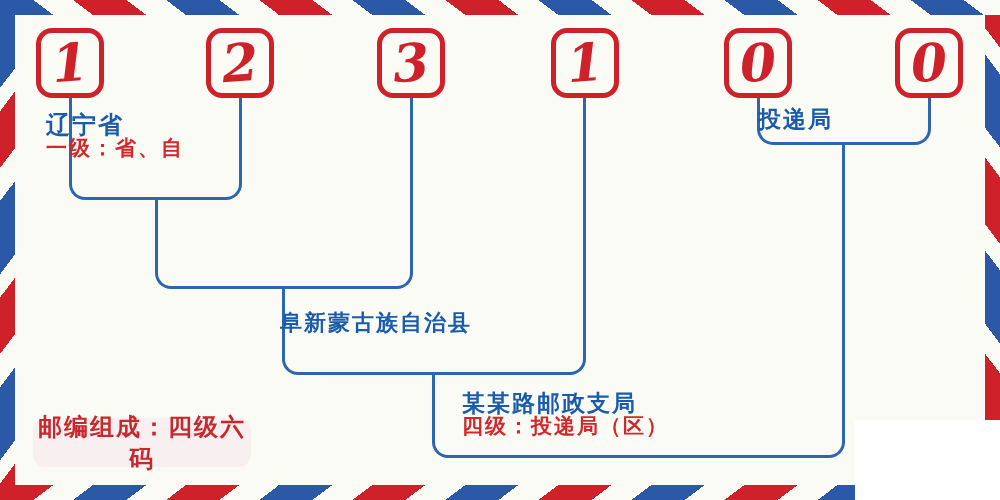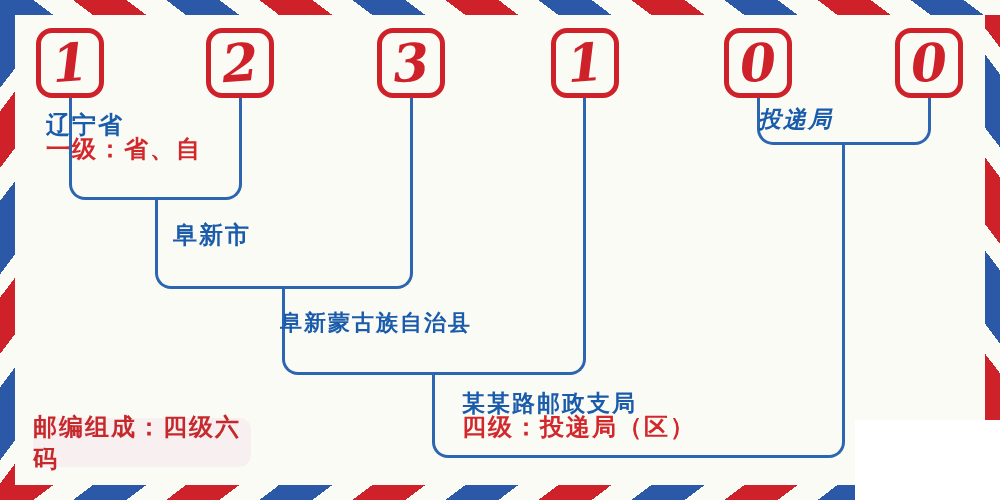--- a/index.html
+++ b/index.html
@@ -43,28 +43,28 @@
     font-size:52px;line-height:1;color:var(--red);transform:rotate(-4deg);}
 
   
   .bracket{position:absolute;box-sizing:border-box;
     border:3px solid var(--blue-line);border-top:none;border-radius:0 0 16px 16px;}
   .vline{position:absolute;width:3px;background:var(--blue-line);}
 
   
   .label{position:absolute;text-align:left;letter-spacing:2px;}
   .label .t{font-weight:700;color:var(--blue-text);font-size:24px;line-height:27px;}
-  .label .d{font-weight:700;color:var(--red-text);font-size:24px;line-height:21px;}
+  .label .d{font-weight:700;color:var(--red-text);font-size:21px;line-height:21px;font-family:Liberation Mono, monospace;}
   .label .d.gap{}
-  .label-l5 .t{font-size:23px;font-style:italic;}
+  .label-l5 .t{font-size:23px;}
 
   
   .footer-pill{position:absolute;left:33px;top:418px;width:218px;height:49px;
     background:var(--footer-bg);border-radius:12px;
-    display:flex;align-items:center;justify-content:center;}
+    display:flex;align-items:center;justify-content:center;text-align:center;}
   .footer-pill span{font-weight:700;font-size:24px;color:#c5292c;letter-spacing:2px;}
 </style>
 </head>
 <body>
 
 <div id="stage">
 
   <div class="band band-top"></div>
   <div class="band band-bottom"></div>
   <div class="band band-left"></div>
@@ -99,21 +99,20 @@
   <div class="vline" style="left:410px;top:98px;height:104px"></div>
   <div class="vline" style="left:583px;top:98px;height:193px"></div>
   <div class="vline" style="left:842px;top:145px;height:232px"></div>
 
   <div class="label" style="left:46px;top:112px;width:220px">
     <div class="t">辽宁省</div>
     <div class="d">一级：省、自</div>
   </div>
 
   <div class="label" style="left:173px;top:222px;width:220px">
-    <div class="t">阜新市</div>
   </div>
 
   <div class="label" style="left:280px;top:309px;width:310px">
     <div class="t" style="font-size:22px">阜新蒙古族自治县</div>
   </div>
 
   <div class="label" style="left:462px;top:390px;width:352px">
     <div class="t" style="font-size:23px">某某路邮政支局</div>
     <div class="d gap">四级：投递局（区）</div>
   </div>

